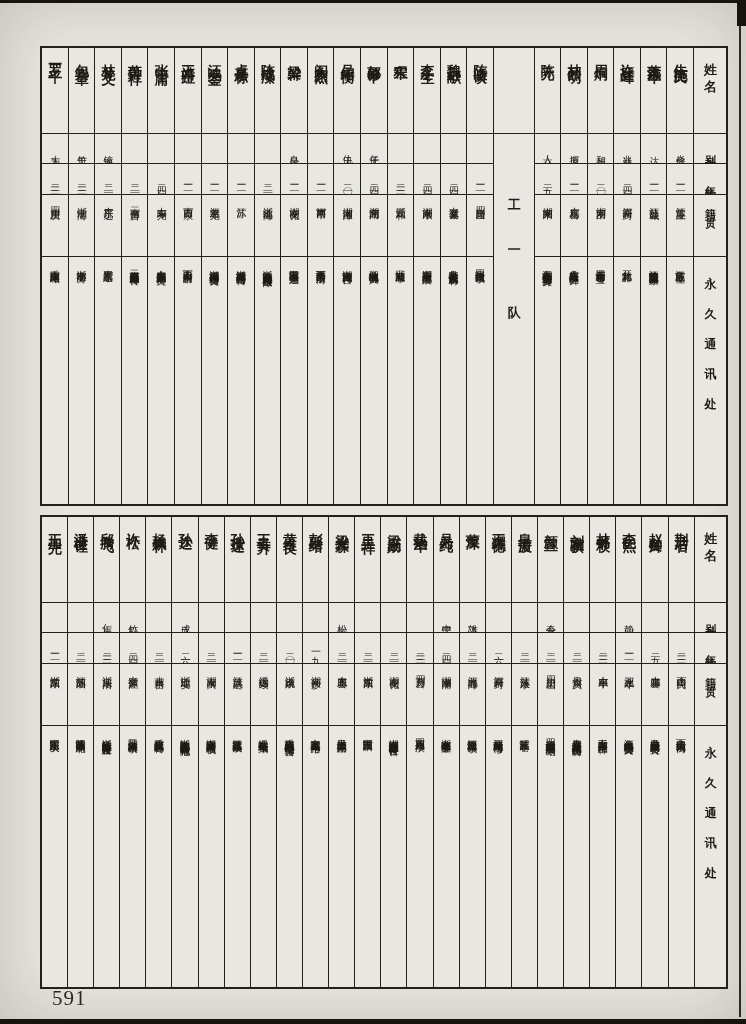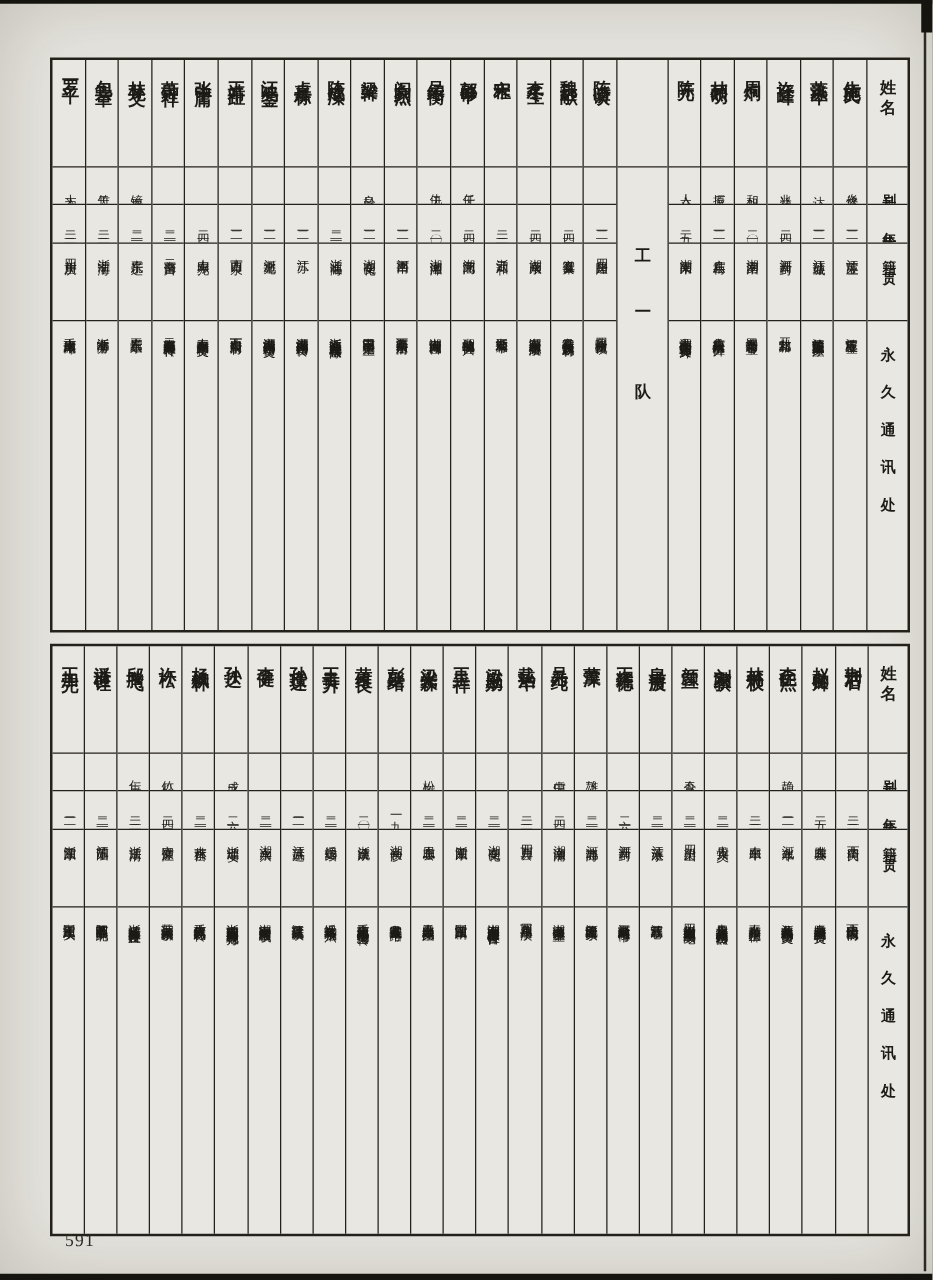--- a/index.html
+++ b/index.html
@@ -34,21 +34,21 @@
   .person-origin{font-size:10px;letter-spacing:1px;}
   .person-address{font-size:10px;letter-spacing:.5px;line-height:11px;}
   .hdr .v{font-weight:700;}
   .hl-name{font-size:13px;letter-spacing:16px;}
   .hl-small{font-size:11px;letter-spacing:3px;}
   .hl-origin{font-size:11px;letter-spacing:10px;}
   .hl-addr{font-size:12px;letter-spacing:30px;}
   .cell.addr.hdr{padding-top:10px;}
   .cell.unit-rest{flex:1 1 auto;border-bottom:none;padding-top:54px;}
   .unit-label{font-size:13px;font-weight:700;letter-spacing:54px;}
-  .page-num{position:absolute;left:52px;top:986px;font-size:14px;color:#2a2822;letter-spacing:1px;}
+  .page-num{position:absolute;left:52px;top:986px;font-size:21px;color:#2a2822;letter-spacing:1px;}
 </style>
 </head>
 <body>
 
 <div class="page">
   <div class="edge top"></div>
   <div class="edge right"></div>
   <div class="edge bottom"></div>
   <div class="edge corner"></div>
 

